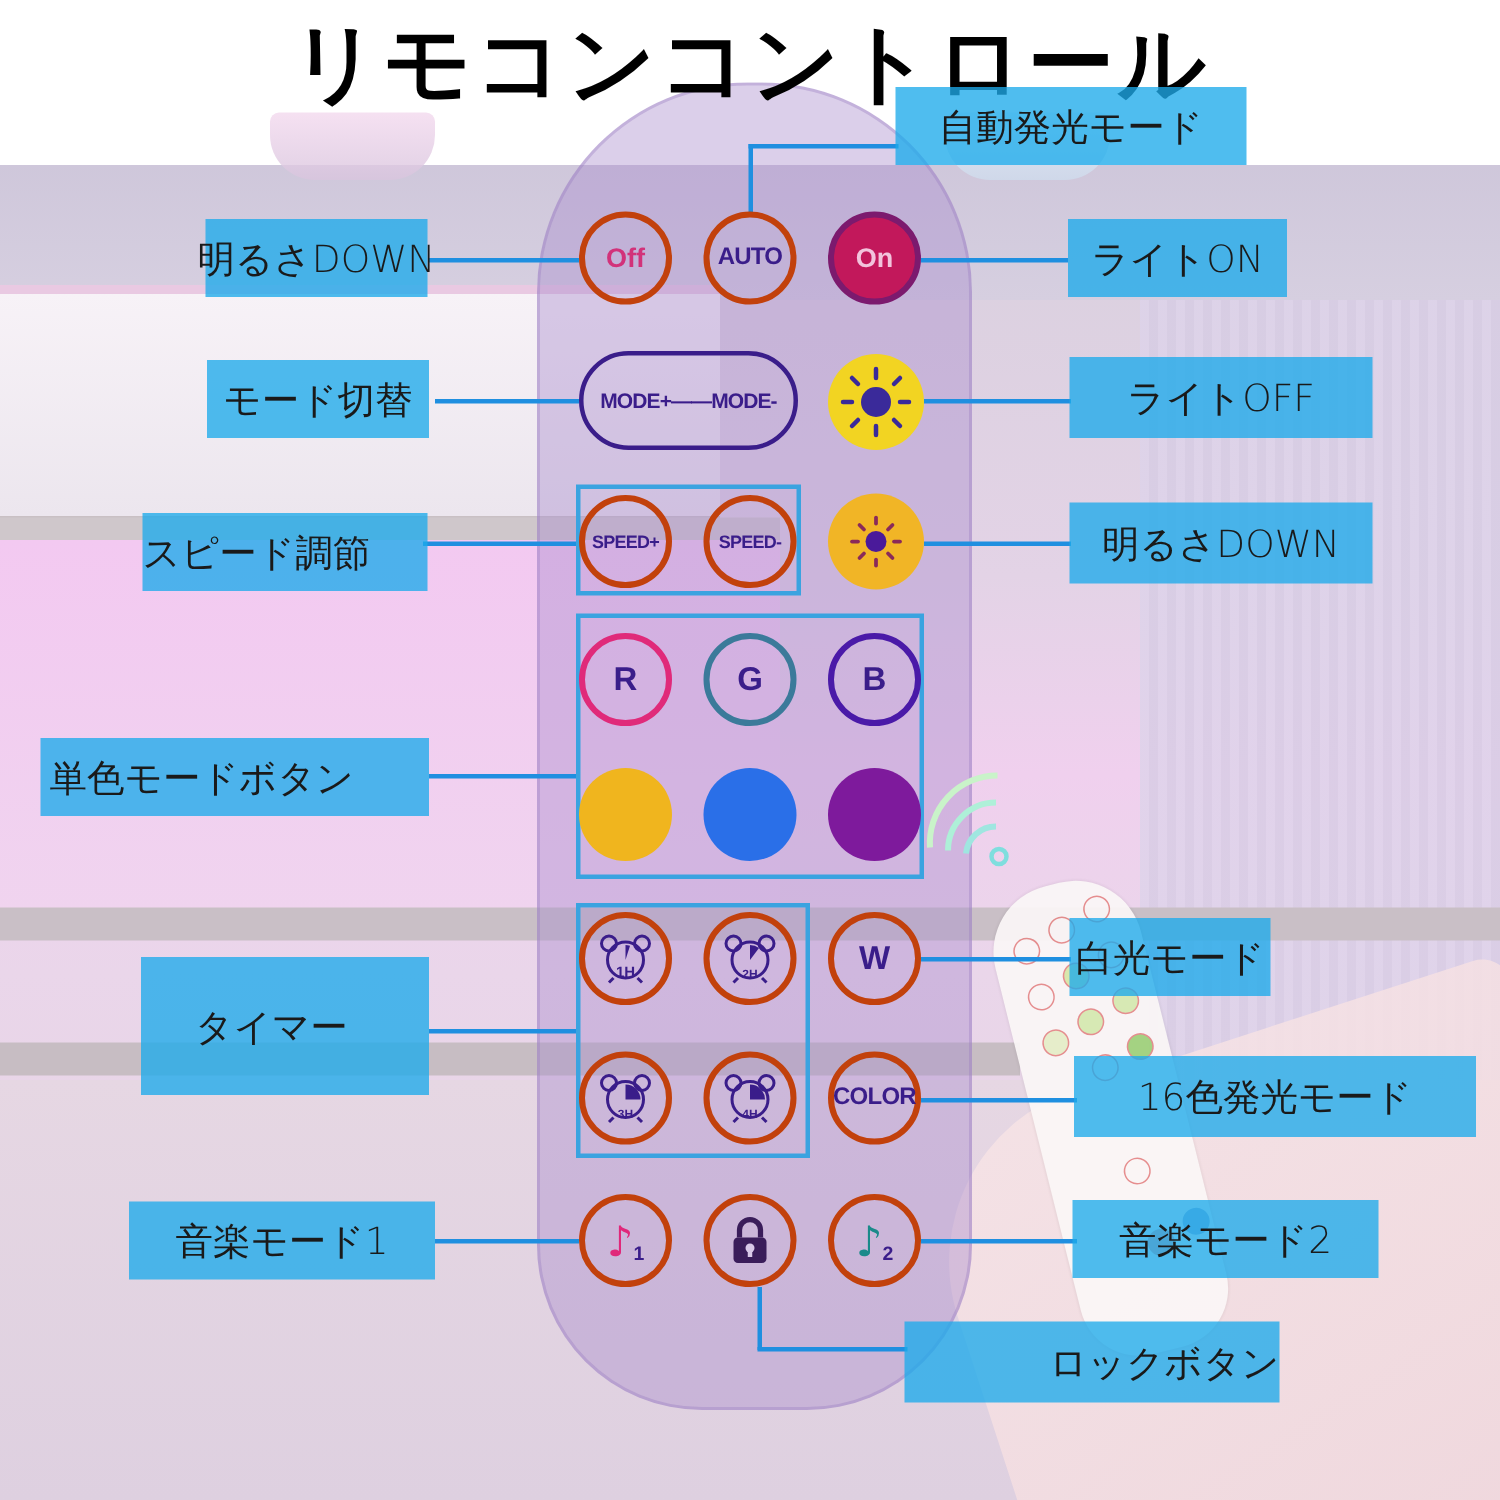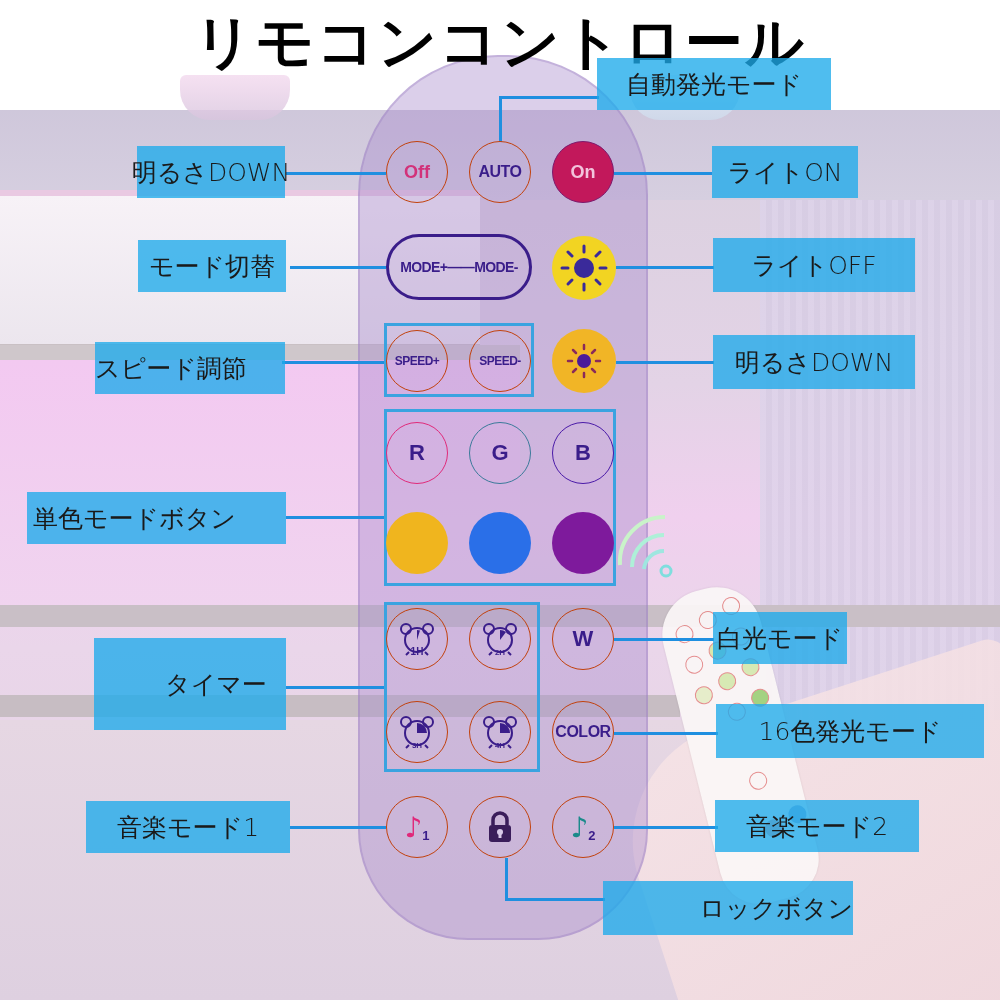--- a/index.html
+++ b/index.html
@@ -43,21 +43,21 @@
   
   .remote {
     position: absolute; left: 358px; top: 55px; width: 290px; height: 885px;
     background: rgba(170,140,205,0.42);
     border: 2px solid rgba(150,120,190,0.35);
     border-radius: 140px 140px 110px 110px;
     z-index: 2;
   }
   .btn {
     position: absolute; width: 62px; height: 62px; border-radius: 50%;
-    border: 1px solid #c2410c; display: flex; align-items: center; justify-content: center;
+    border: 4px solid #c2410c; display: flex; align-items: center; justify-content: center;
     font-weight: bold; color: #3a1d8a; font-size: 15px; z-index: 4;
     background: transparent; font-family: "Liberation Sans Narrow","Liberation Sans", sans-serif;
   }
   .btn.text-sm { font-size: 16px; letter-spacing: -0.5px; }
   .btn.off { color: #d2327a; font-size: 18px; }
   .btn.on { background: #c2185b; border-color: #7c1a6e; color: #f2c3dc; font-size: 18px; }
   .btn.rgb { font-size: 22px; }
   .btn.solid { border: none; }
   .mode-pill {
     position: absolute; left: 386px; top: 234px; width: 146px; height: 66px;
@@ -309,21 +309,21 @@
   </div>
 <div class="label" style="left:713px;top:335px;width:202px;height:54px;justify-content:center">
     <span>明るさDOWN</span>
   </div>
 <div class="label" style="left:27px;top:492px;width:259px;height:52px;padding-left:6px">
     <span>単色モードボタン</span>
   </div>
 <div class="label" style="left:713px;top:612px;width:134px;height:52px;padding-left:4px">
     <span>白光モード</span>
   </div>
-<div class="label" style="left:94px;top:638px;width:192px;height:92px;justify-content:center;padding-left:52px">
+<div class="label" style="left:94px;top:638px;width:192px;height:92px;padding-left:36px">
     <span>タイマー</span>
   </div>
 <div class="label" style="left:716px;top:704px;width:268px;height:54px;justify-content:center">
     <span>16色発光モード</span>
   </div>
 <div class="label" style="left:86px;top:801px;width:204px;height:52px;justify-content:center">
     <span>音楽モード1</span>
   </div>
 <div class="label" style="left:715px;top:800px;width:204px;height:52px;justify-content:center">
     <span>音楽モード2</span>

